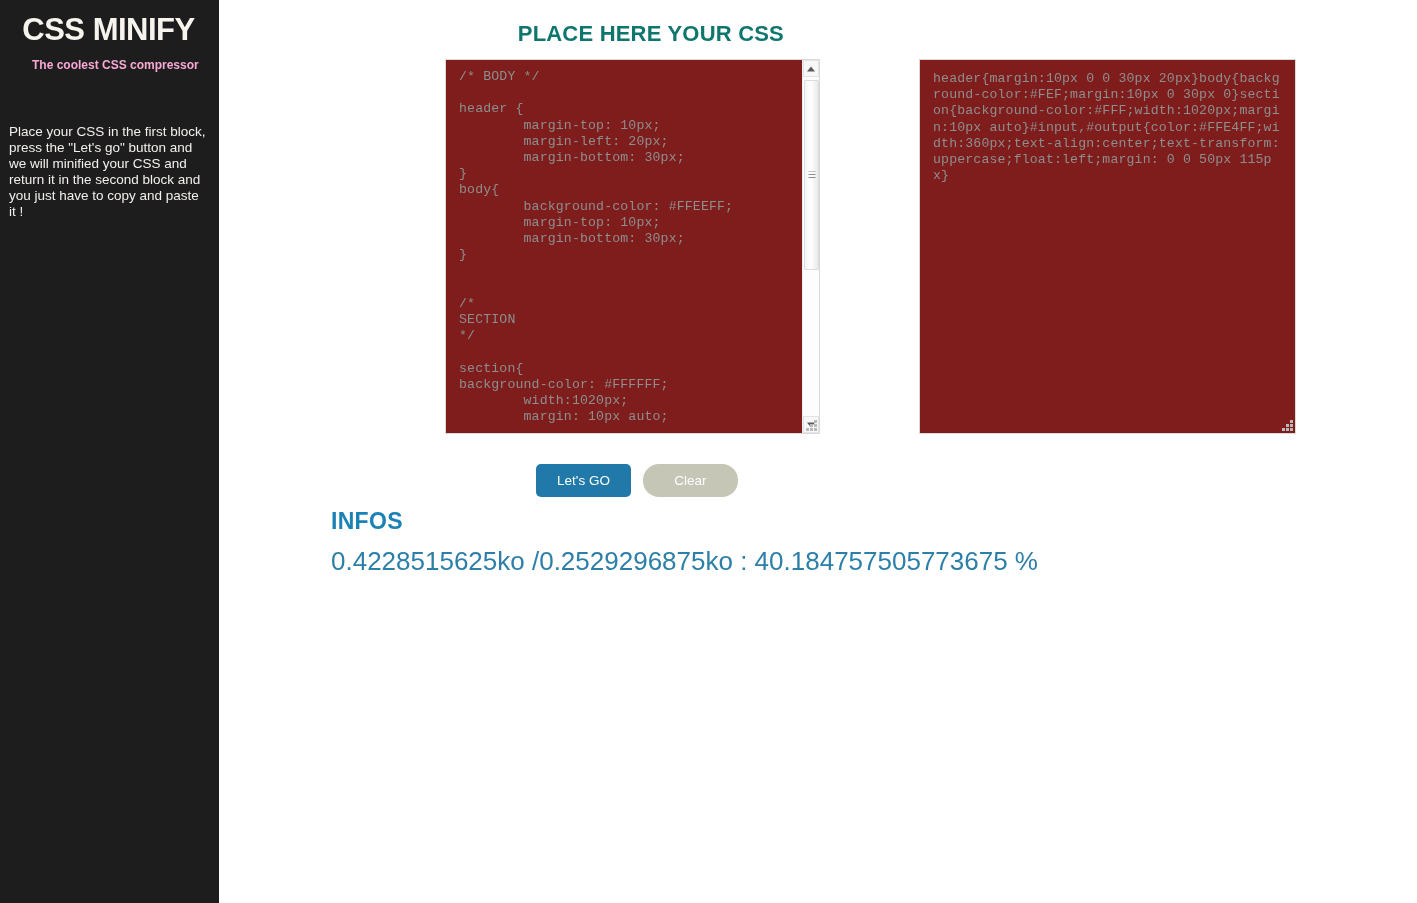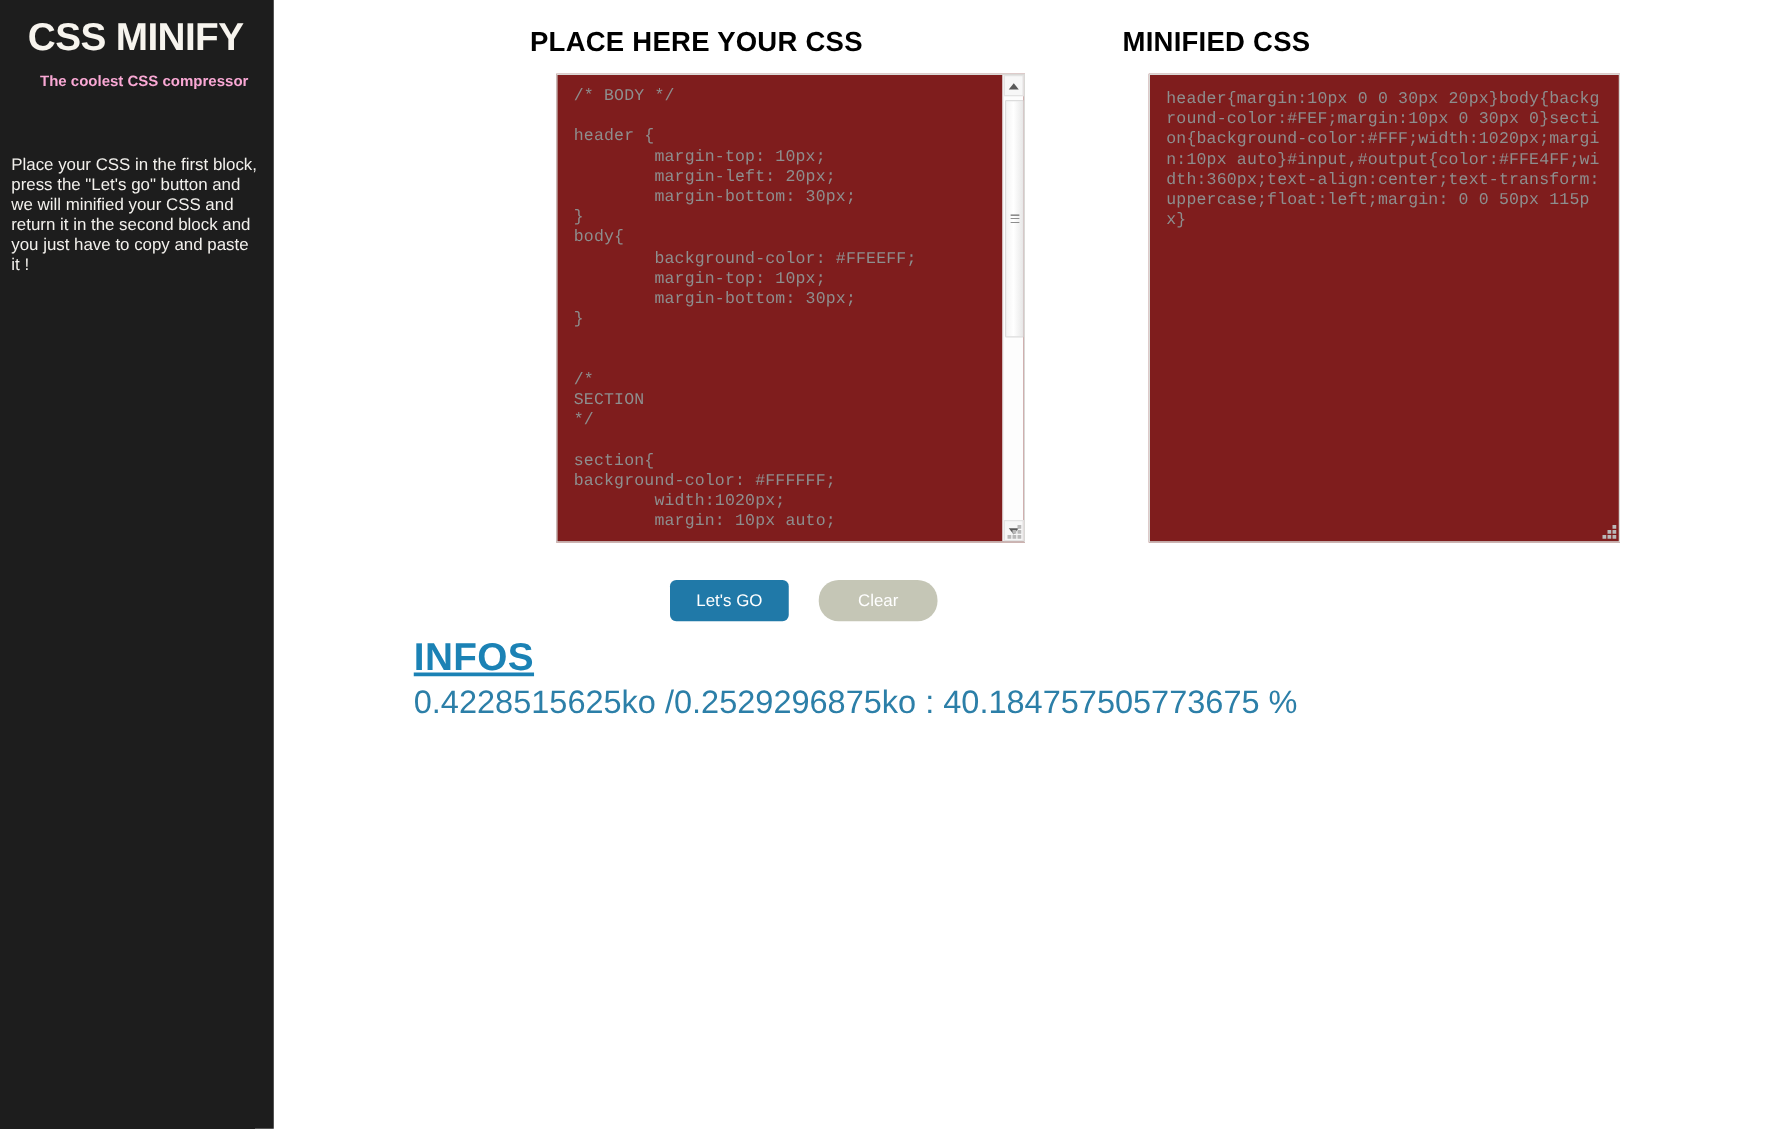--- a/index.html
+++ b/index.html
@@ -62,23 +62,23 @@
     top: 0;
     width: 1216px;
     height: 903px;
   }
 
   .panel-heading {
     position: absolute;
     margin: 0;
     font-size: 22px;
     font-weight: bold;
-    color: #000000;
+    color: #0f766e;
     letter-spacing: 0.2px;
-    text-align: left;
+    text-align: right;
     white-space: nowrap;
   }
   #heading-input  { left: 223px; top: 21px; width: 360px; }
   #heading-output { left: 697px; top: 21px; width: 360px; }
 
   
   .editor-wrap {
     position: absolute;
     box-sizing: border-box;
     background: #7f1d1d;
@@ -194,21 +194,21 @@
   .resize-grip i.d4 { right: 1px;  bottom: 5px; }
   .resize-grip i.d5 { right: 5px;  bottom: 5px; }
   .resize-grip i.d6 { right: 1px;  bottom: 9px; }
 
   
   #button-row {
     position: absolute;
     left: 335px;
     top: 464px;
     display: flex;
-    gap: 24px;
+    gap: 12px;
   }
   .action-btn {
     font-family: "Liberation Sans", sans-serif;
     font-size: 13.5px;
     color: #ffffff;
     border: 0;
     border-radius: 5px;
     padding: 0 14px;
     height: 33px;
     min-width: 95px;
@@ -217,24 +217,23 @@
   }
   #btn-go    { background: #2079a8; }
   #btn-clear { background: #c5c6b6; border-radius: 16px; }
 
   
   #infos-title {
     position: absolute;
     left: 130px;
     top: 508px;
     margin: 0;
-    font-size: 31px;
+    font-size: 23px;
     font-weight: bold;
     color: #1b82b5;
-    text-decoration: underline;
     letter-spacing: 0.3px;
   }
   #infos-value {
     position: absolute;
     left: 130px;
     top: 546px;
     margin: 0;
     font-size: 26px;
     color: #2c7fa8;
     white-space: nowrap;
@@ -245,21 +244,20 @@
 
 <aside id="sidebar">
   <h1 id="sidebar-title">CSS MINIFY</h1>
   <h2 id="sidebar-subtitle">The coolest CSS compressor</h2>
   <p id="sidebar-desc">Place your CSS in the first block, press the "Let's go" button and we will minified your CSS and return it in the second block and you just have to copy and paste it !</p>
 </aside>
 
 <main id="main">
 
   <h2 class="panel-heading" id="heading-input">PLACE HERE YOUR CSS</h2>
-  <h2 class="panel-heading" id="heading-output">MINIFIED CSS</h2>
 
   <div class="editor-wrap" id="editor-input-wrap">
     <pre class="editor-text" id="editor-input-text">/* BODY */
 
 header {
         margin-top: 10px;
         margin-left: 20px;
         margin-bottom: 30px;
 }
 body{

